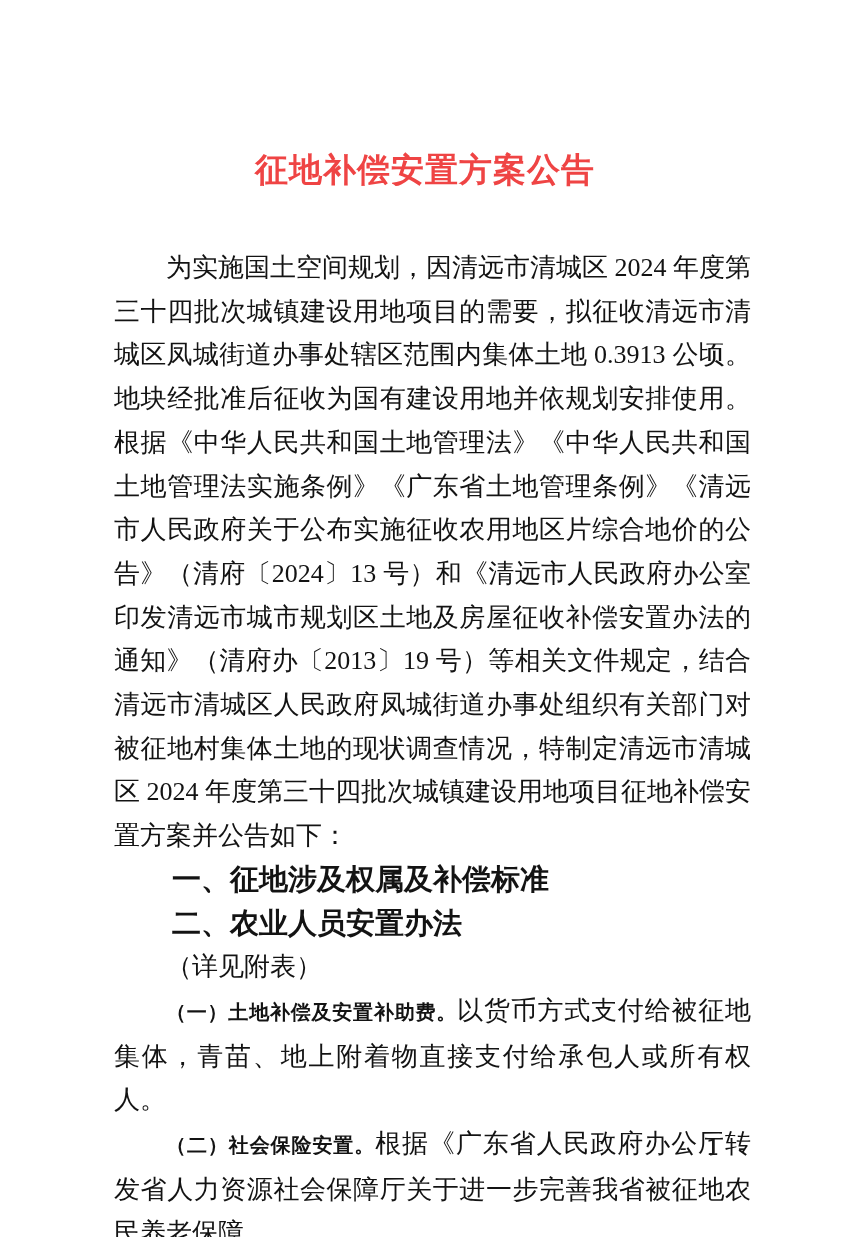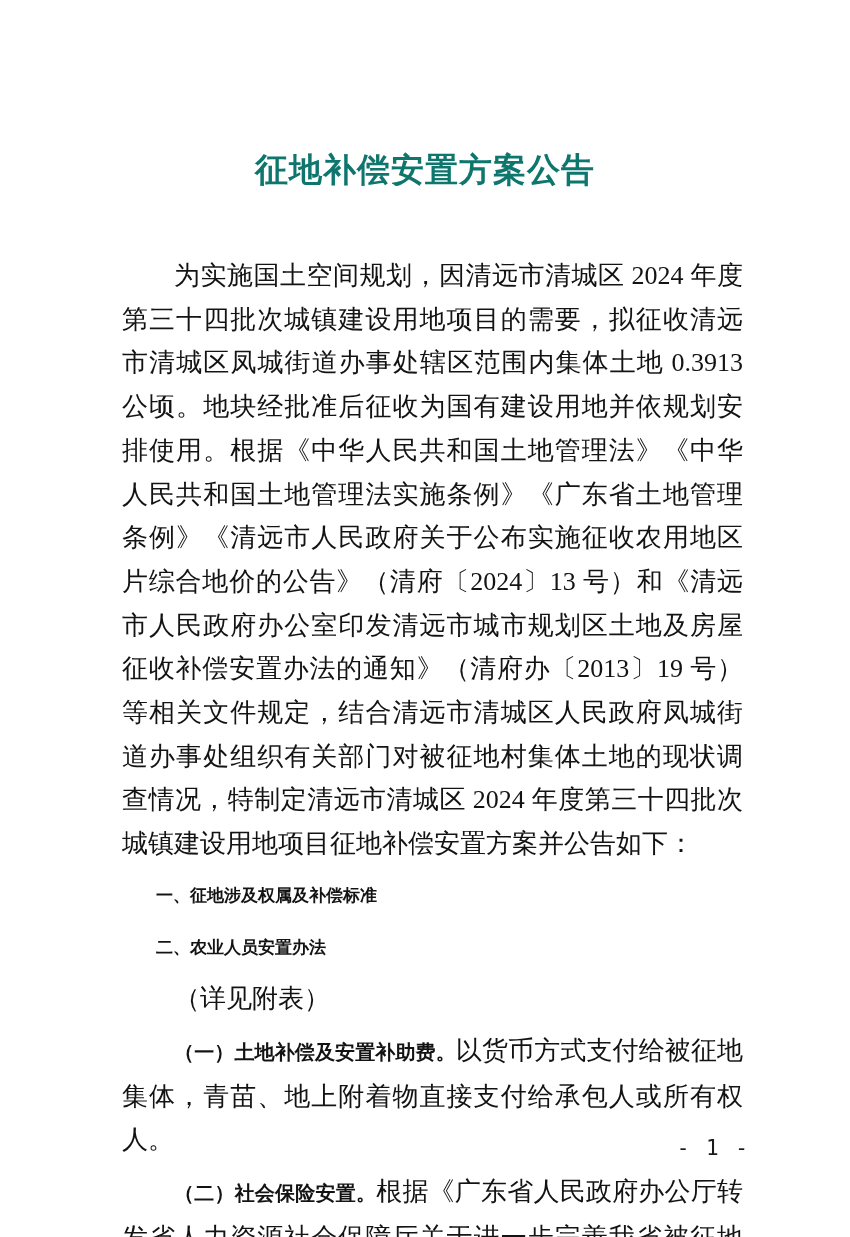--- a/index.html
+++ b/index.html
@@ -20,41 +20,41 @@
     position: absolute;
     top: 148px;
     left: 0;
     right: 0;
     margin: 0;
     text-align: center;
     font-size: 33px;
     font-weight: 700;
     letter-spacing: 1px;
     font-family: "Liberation Serif", serif;
-    color: #0f766e;
+    color: #ef4444;
   }
   .doc-body {
     position: absolute;
     left: 114px;
     top: 246px;
     width: 637px;
     font-size: 26px;
     line-height: 43.7px;
     text-align: justify;
     text-justify: inter-ideograph;
   }
   .para {
-    margin: 8px;
+    margin: 0;
     padding: 0;
     text-indent: 2em;
   }
   .heading {
     font-family: "Liberation Sans", sans-serif;
     font-weight: 700;
-    font-size: 17px;
+    font-size: 29px;
   }
   .lead {
     font-family: "Liberation Sans", sans-serif;
     font-weight: 700;
     font-size: 20px;
     font-style: normal;
   }
   .page-number {
     position: absolute;
     top: 1136px;

